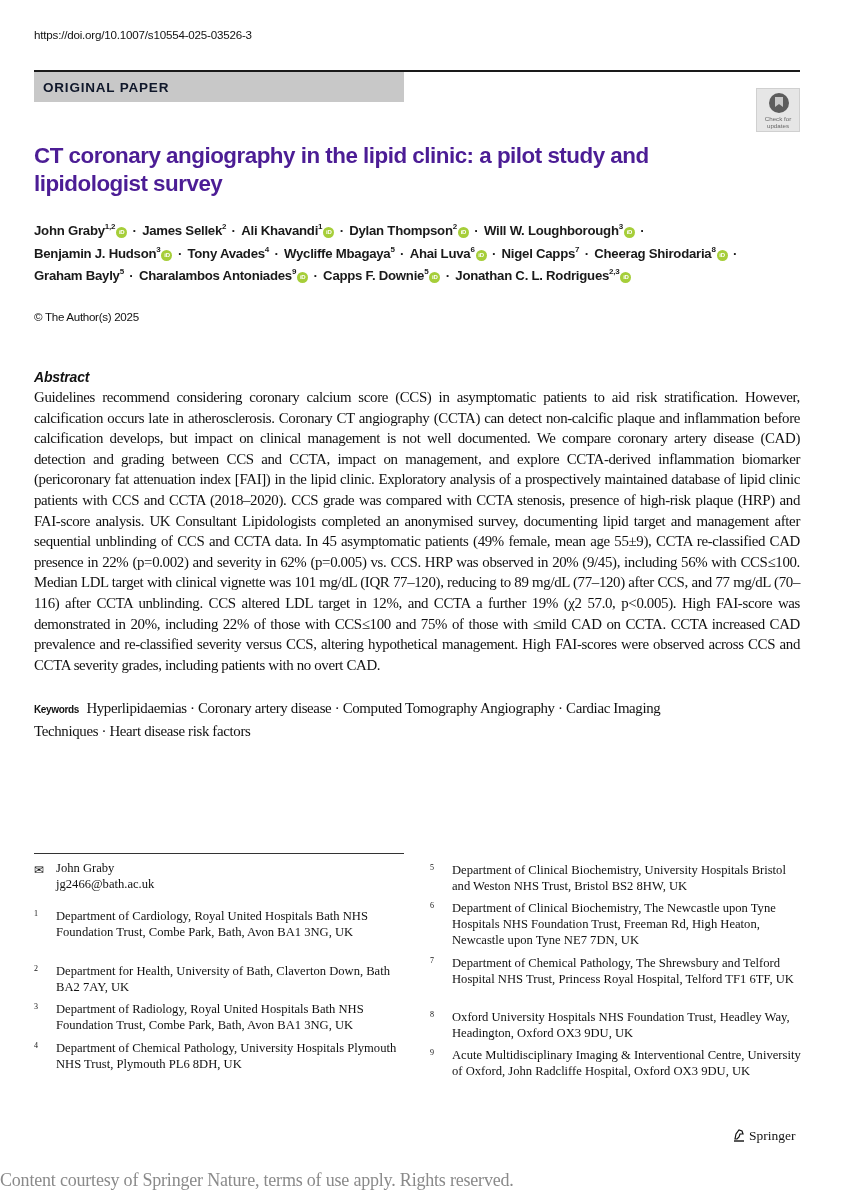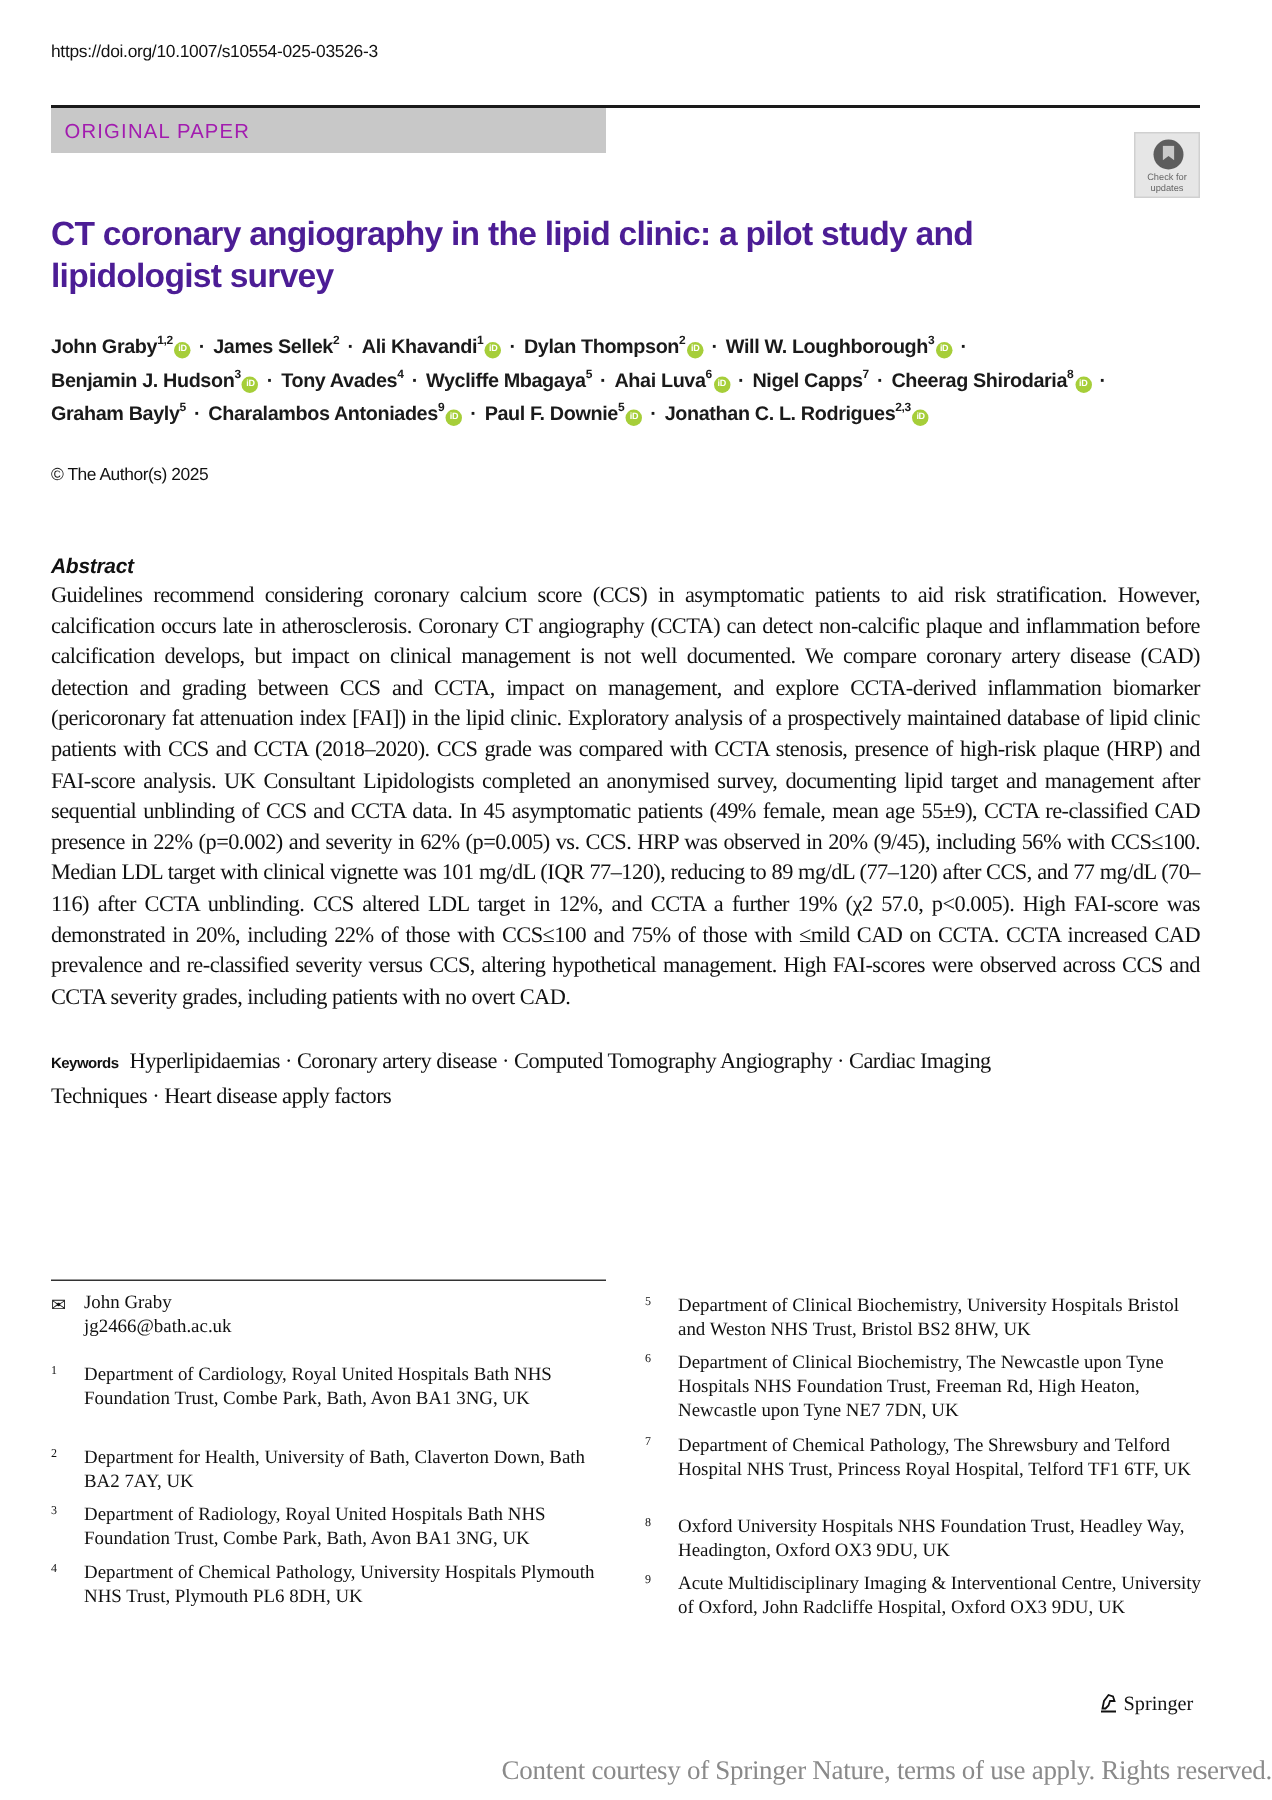--- a/index.html
+++ b/index.html
@@ -3,21 +3,21 @@
 <meta charset="utf-8">
 <style>
   html, body { margin:0; padding:0; background:#ffffff; }
   body { width:848px; height:1200px; position:relative; overflow:hidden; color:#111; }
   .sans { font-family: "Liberation Sans", "DejaVu Sans", sans-serif; }
   .serif { font-family: "Liberation Serif", "DejaVu Serif", serif; }
 
   .journal { position:absolute; left:34px; top:26px; font-size:11.6px; line-height:17px; letter-spacing:-0.2px; }
   .topline { position:absolute; left:34px; top:70px; width:766px; height:2px; background:#1a1a1a; }
   .banner { position:absolute; left:34px; top:72px; width:370px; height:30px; background:#c8c8c8; }
-  .banner span { position:absolute; left:9px; top:8px; font-size:13.5px; font-weight:normal; letter-spacing:0.8px; color:#a21caf; }
+  .banner span { position:absolute; left:9px; top:8px; font-size:13.5px; font-weight:bold; letter-spacing:0.8px; color:#0f172a; }
   .cfu { position:absolute; left:756px; top:88px; width:44px; height:44px; background:#e6e6e6; border:1px solid #d0d0d0; box-sizing:border-box; }
   .cfu .circ { position:absolute; left:12px; top:4px; width:20px; height:20px; border-radius:50%; background:#5d5d5d; }
   .cfu .circ:after { content:""; position:absolute; left:6px; top:4px; width:8px; height:10px; background:#c9c9c9; clip-path: polygon(0 0,100% 0,100% 100%,50% 70%,0 100%); }
   .cfu .lbl { position:absolute; left:0; right:0; top:26px; text-align:center; font-size:6.2px; line-height:7px; color:#666; }
 
   .title { position:absolute; left:34px; top:142px; width:700px; font-size:22.4px; line-height:28px; font-weight:bold; letter-spacing:-0.5px; color:#4c1d95; }
 
   .authors { position:absolute; left:34px; top:220px; width:760px; font-size:13.2px; line-height:22.5px; font-weight:bold; color:#1a1a1a; letter-spacing:-0.25px; }
   .authors sup { font-size:8px; vertical-align:6px; line-height:0; font-weight:bold; }
   .orcid { display:inline-block; width:11px; height:11px; border-radius:50%; background:#a6ce39; color:#fff; font-size:6px; line-height:11px; text-align:center; vertical-align:1px; margin-left:1px; font-weight:bold; }
@@ -37,21 +37,21 @@
   .corr .env { position:absolute; left:0; top:2px; font-size:12px; }
   .corr .txt { position:absolute; left:22px; top:0; white-space:nowrap; }
 
   .affl { position:absolute; font-size:12.6px; line-height:16px; }
   .affl .num { position:absolute; left:0; top:-2px; font-size:8px; }
   .affl .txt { position:absolute; left:22px; top:0; width:350px; }
 
   .springer { position:absolute; left:733px; top:1128px; font-size:13.5px;text-align:center; }
   .springer .logo { display:inline-block; width:12px; height:14px; vertical-align:-2px; margin-right:4px; }
 
-  .courtesy { position:absolute; left:0; width:848px; top:1170px; text-align:right; font-size:18px; color:#8a8a8a; letter-spacing:-0.2px; }
+  .courtesy { position:absolute; left:0; width:848px; top:1170px; text-align:left; font-size:18px; color:#8a8a8a; letter-spacing:-0.2px; }
 </style>
 </head>
 <body>
 
 <div class="journal sans">
   <div>https://doi.org/10.1007/s10554-025-03526-3</div>
 </div>
 
 <div class="topline"></div>
 <div class="banner sans">
@@ -72,35 +72,35 @@
   <span><span>Dylan Thompson</span><sup>2</sup><span class="orcid">iD</span></span><span class="sep"> · </span>
   <span><span>Will W. Loughborough</span><sup>3</sup><span class="orcid">iD</span></span><span class="sep"> · </span><br>
   <span><span>Benjamin J. Hudson</span><sup>3</sup><span class="orcid">iD</span></span><span class="sep"> · </span>
   <span><span>Tony Avades</span><sup>4</sup></span><span class="sep"> · </span>
   <span><span>Wycliffe Mbagaya</span><sup>5</sup></span><span class="sep"> · </span>
   <span><span>Ahai Luva</span><sup>6</sup><span class="orcid">iD</span></span><span class="sep"> · </span>
   <span><span>Nigel Capps</span><sup>7</sup></span><span class="sep"> · </span>
   <span><span>Cheerag Shirodaria</span><sup>8</sup><span class="orcid">iD</span></span><span class="sep"> · </span><br>
   <span><span>Graham Bayly</span><sup>5</sup></span><span class="sep"> · </span>
   <span><span>Charalambos Antoniades</span><sup>9</sup><span class="orcid">iD</span></span><span class="sep"> · </span>
-  <span><span>Paul F. Downie</span><sup>5</sup><span class="orcid">iD</span></span><span class="sep"> · </span>
+  <span><span>Capps F. Downie</span><sup>5</sup><span class="orcid">iD</span></span><span class="sep"> · </span>
   <span><span>Jonathan C. L. Rodrigues</span><sup>2,3</sup><span class="orcid">iD</span></span>
 </div>
 
 <div class="dates sans">
   <div>© The Author(s) 2025</div>
 </div>
 
 <div class="abs-head sans">Abstract</div>
 <div class="abs-body serif">Guidelines recommend considering coronary calcium score (CCS) in asymptomatic patients to aid risk stratification. However, calcification occurs late in atherosclerosis. Coronary CT angiography (CCTA) can detect non-calcific plaque and inflammation before calcification develops, but impact on clinical management is not well documented. We compare coronary artery disease (CAD) detection and grading between CCS and CCTA, impact on management, and explore CCTA-derived inflammation biomarker (pericoronary fat attenuation index [FAI]) in the lipid clinic. Exploratory analysis of a prospectively maintained database of lipid clinic patients with CCS and CCTA (2018–2020). CCS grade was compared with CCTA stenosis, presence of high-risk plaque (HRP) and FAI-score analysis. UK Consultant Lipidologists completed an anonymised survey, documenting lipid target and management after sequential unblinding of CCS and CCTA data. In 45 asymptomatic patients (49% female, mean age 55±9), CCTA re-classified CAD presence in 22% (p=0.002) and severity in 62% (p=0.005) vs. CCS. HRP was observed in 20% (9/45), including 56% with CCS≤100. Median LDL target with clinical vignette was 101 mg/dL (IQR 77–120), reducing to 89 mg/dL (77–120) after CCS, and 77 mg/dL (70–116) after CCTA unblinding. CCS altered LDL target in 12%, and CCTA a further 19% (χ2 57.0, p&lt;0.005). High FAI-score was demonstrated in 20%, including 22% of those with CCS≤100 and 75% of those with ≤mild CAD on CCTA. CCTA increased CAD prevalence and re-classified severity versus CCS, altering hypothetical management. High FAI-scores were observed across CCS and CCTA severity grades, including patients with no overt CAD.</div>
 
 <div class="kw serif">
   <span class="kwl">Keywords</span>
   <span>Hyperlipidaemias · Coronary artery disease · Computed Tomography Angiography · Cardiac Imaging</span><br>
-  <span>Techniques · Heart disease apply factors</span>
+  <span>Techniques · Heart disease risk factors</span>
 </div>
 
 <div class="fnline"></div>
 
 <div class="corr serif">
   <span class="env">✉</span>
   <div class="txt">
     <div>John Graby</div>
     <div>jg2466@bath.ac.uk</div>
   </div>

